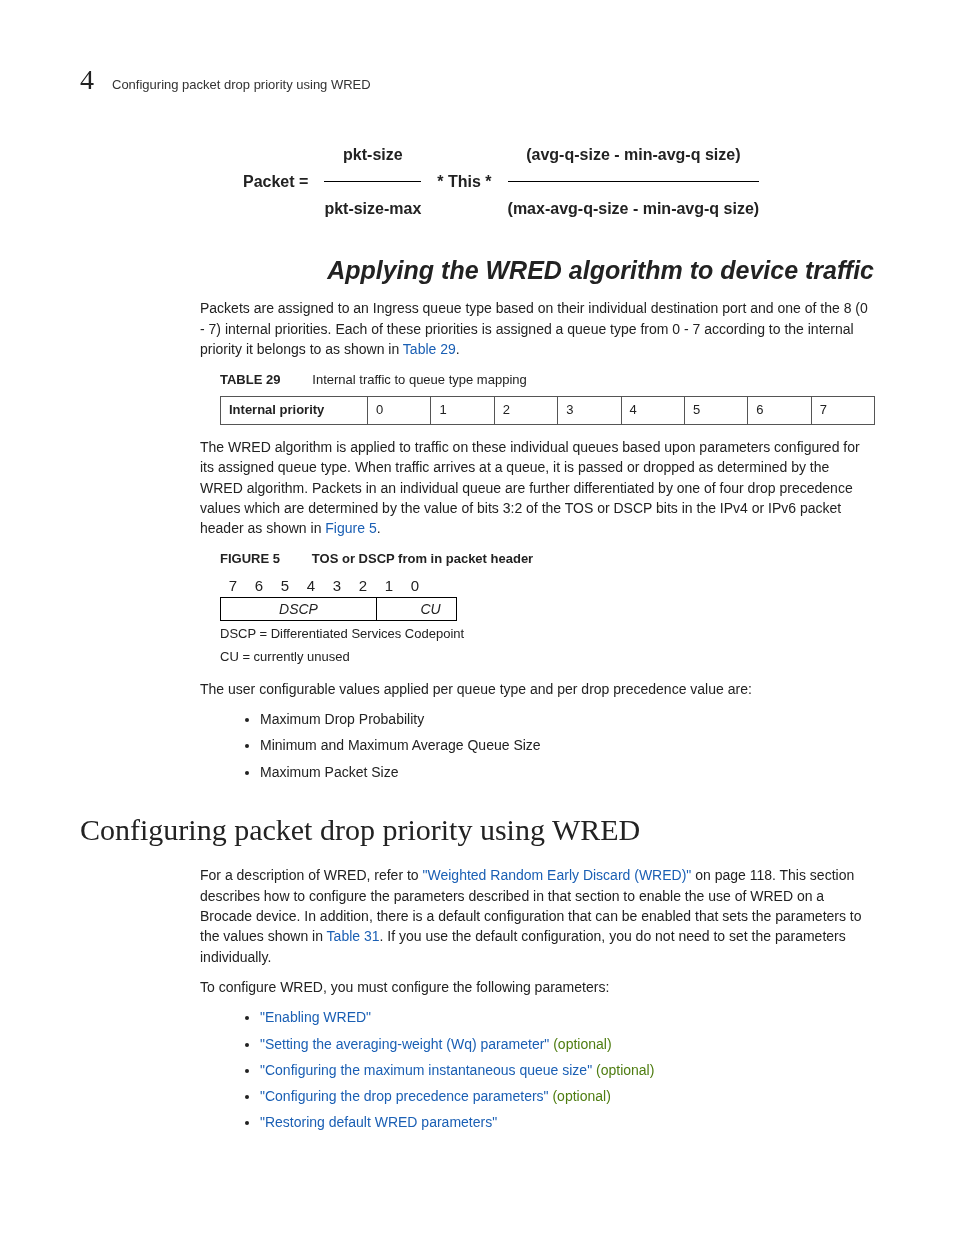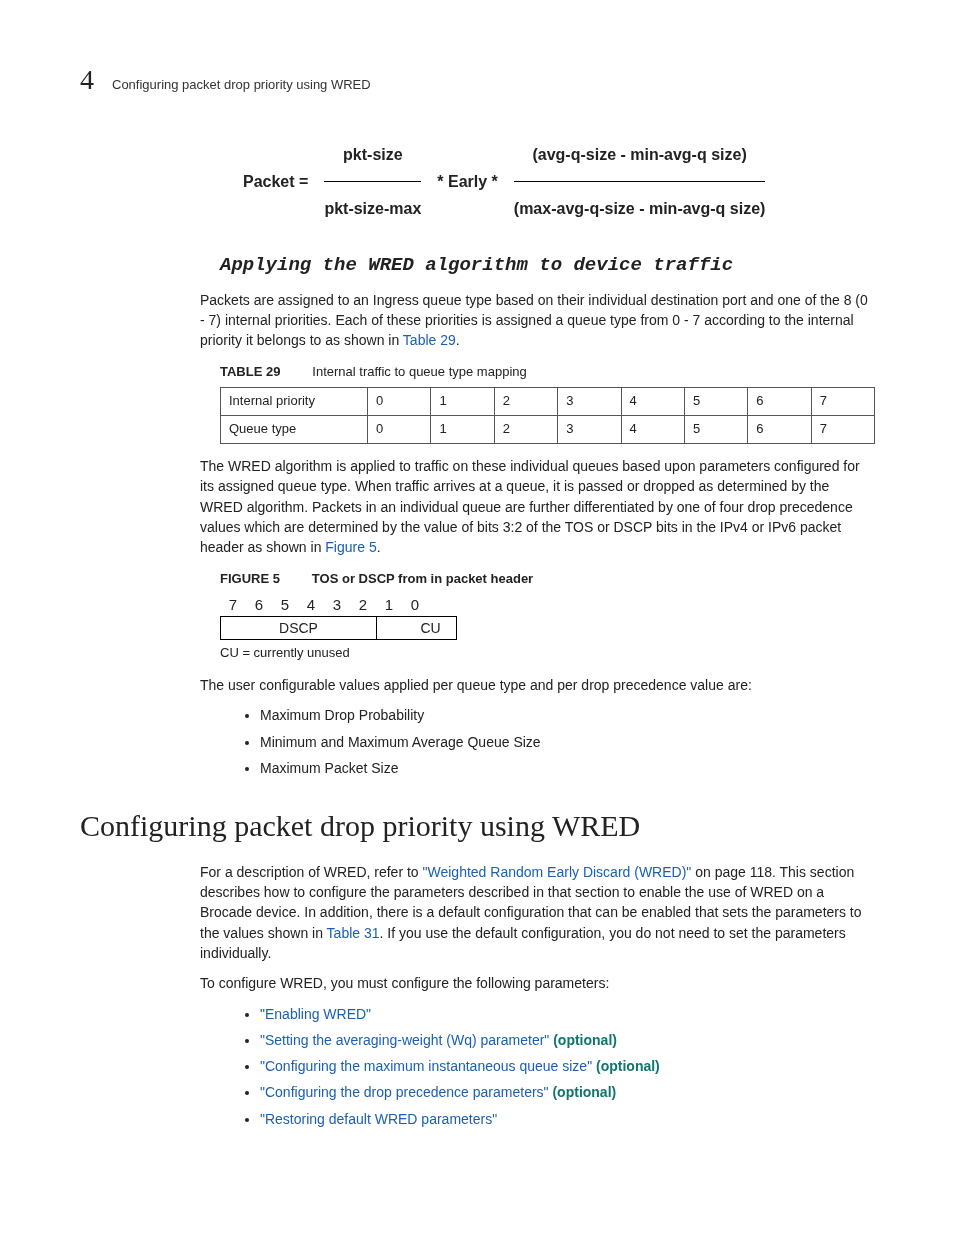--- a/index.html
+++ b/index.html
@@ -29,68 +29,69 @@
   }
   .formula-block {
     margin: 10px 0 30px 155px;
     font-size: 16px;
     font-weight: bold;
   }
   .formula-block table { border-collapse: collapse; }
   .formula-block td { padding: 2px 8px; text-align: center; vertical-align: middle; }
   .hr-mini { border-top: 1px solid #000; margin: 2px 0; }
   .h3-sub {
-    font-family: Liberation Mono, monospace;
+    font-family: Liberation Sans, sans-serif;
     font-style: italic;
     font-weight: bold;
-    font-size: 19px;
+    font-size: 25px;
     margin: 0 0 10px 140px;
+    text-align: right;
   }
   .para { margin: 0 0 10px 120px; }
   .caption-row { margin: 10px 0 6px 140px; }
   .caption-label { font-weight: bold; font-family: Arial; font-size: 13px; margin-right: 28px; }
   .caption-text { font-size: 13px; }
   table.data {
     border-collapse: collapse;
     margin: 0 0 12px 140px;
     width: 655px;
     font-size: 13px;
   }
   table.data th, table.data td {
     border: 1px solid #555;
     padding: 4px 8px;
     text-align: left;
     font-weight: normal;
   }
-  table.data th.rowhead { font-weight: normal; width: 130px; margin-left: 37px; }
+  table.data th.rowhead { font-weight: bold; width: 130px; margin-left: 37px; }
   .link { color: #1a5fb4; }
   .fig-wrap { margin: 6px 0 12px 140px; }
   .bit-row { display: flex; font-size: 15px; }
   .bit-row div { width: 26px; text-align: center; }
-  .bits-boxes { display: flex; }
+  .bits-boxes { display: flex; font-style: italic; }
   .bits-boxes .box {
     border: 1px solid #000;
     height: 22px;
     display: flex;
     align-items: center;
     justify-content: center;
     font-size: 14px;
   }
   .box-dscp { width: 155px; border-right: none !important; }
   .box-cu   { width: 51px; padding-left: 28px; }
   .fig-legend { font-size: 13px; margin-top: 4px; }
   ul.bullets { margin: 4px 0 20px 160px; padding-left: 18px; }
   ul.bullets li { margin: 6px 2px; }
   h1.section {
     font-family: "Times New Roman", serif;
     font-weight: normal;
     font-size: 30px;
     margin: 26px 0 14px 0;
   }
-  .optional { font-weight: bold; color: #0f766e; text-align: center; }
+  .optional { font-weight: normal; color: #4d7c0f; text-align: center; }
 </style>
 </head>
 <body>
 
 <div class="header-row">
   <span class="chapter-num">4</span>
   <span class="running-head">Configuring packet drop priority using WRED</span>
 </div>
 
 <div class="formula-block">
@@ -100,21 +101,21 @@
       <td></td>
       <td>pkt-size</td>
       <td></td>
       <td>(avg-q-size - min-avg-q size)</td>
     </tr>
     <tr>
       <td>Packet =</td>
       <td>
             <div class="hr-mini"></div>
           </td>
-      <td>* Early *</td>
+      <td>* This *</td>
       <td>
             <div class="hr-mini"></div>
           </td>
     </tr>
     <tr>
       <td></td>
       <td>pkt-size-max</td>
       <td></td>
       <td>(max-avg-q-size - min-avg-q size)</td>
     </tr>
@@ -130,31 +131,20 @@
 
 <div class="caption-row">
   <span class="caption-label">TABLE 29</span>
   <span class="caption-text">Internal traffic to queue type mapping</span>
 </div>
 
 <table class="data">
   <tbody>
       <tr>
     <th class="rowhead">Internal priority</th>
-    <td>0</td>
-    <td>1</td>
-    <td>2</td>
-    <td>3</td>
-    <td>4</td>
-    <td>5</td>
-    <td>6</td>
-    <td>7</td>
-  </tr>
-  <tr>
-    <th class="rowhead">Queue type</th>
     <td>0</td>
     <td>1</td>
     <td>2</td>
     <td>3</td>
     <td>4</td>
     <td>5</td>
     <td>6</td>
     <td>7</td>
   </tr>
 </tbody>
@@ -177,20 +167,21 @@
     <div>4</div>
     <div>3</div>
     <div>2</div>
     <div>1</div>
     <div>0</div>
   </div>
   <div class="bits-boxes">
     <div class="box box-dscp">DSCP</div>
     <div class="box box-cu">CU</div>
   </div>
+  <div class="fig-legend">DSCP = Differentiated Services Codepoint</div>
   <div class="fig-legend">CU = currently unused</div>
 </div>
 
 <p class="para">The user configurable values applied per queue type and per drop precedence value are:</p>
 
 <ul class="bullets">
   <li>Maximum Drop Probability</li>
   <li>Minimum and Maximum Average Queue Size</li>
   <li>Maximum Packet Size</li>
 </ul>

